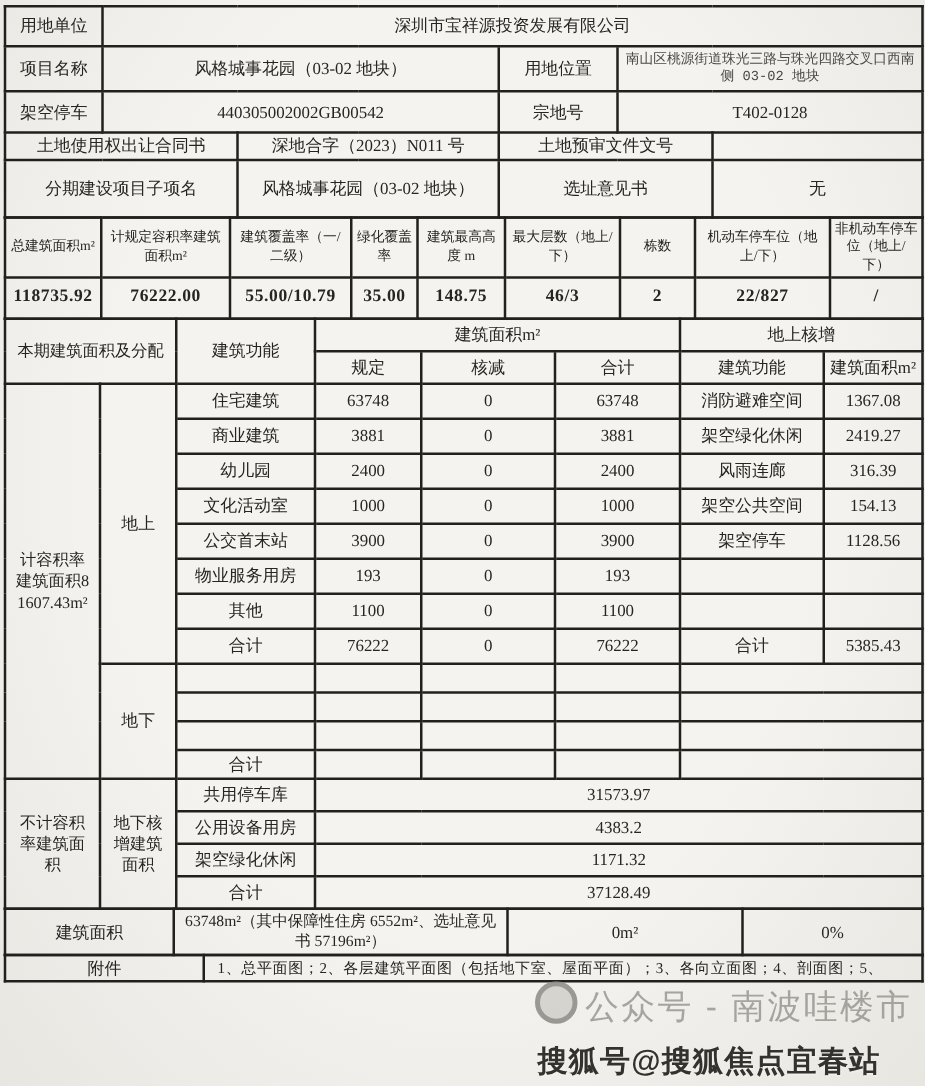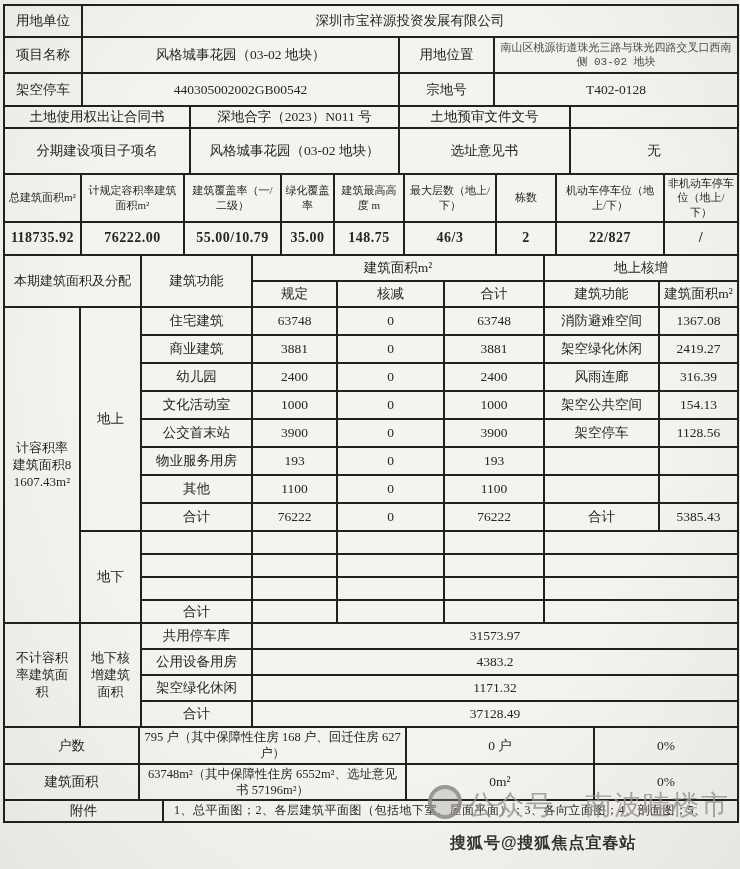--- a/index.html
+++ b/index.html
@@ -31,23 +31,23 @@
     font-size: 27px; letter-spacing: 2px; white-space: nowrap;
     color: rgba(148,145,140,0.8); pointer-events: none; text-align: right;
   }
   .wm-logo {
     position: absolute; left: 428px; top: 785px; z-index: 5;
     width: 34px; height: 34px; border-radius: 50%;
     border: 4px solid rgba(140,137,132,0.8);
     background: rgba(160,157,152,0.35); pointer-events: none;
   }
   .wm-dark {
-    position: absolute; left: 450px; top: 833px; z-index: 6;
+    position: absolute; left: 430px; top: 833px; z-index: 6;
     font-family: "Liberation Sans", sans-serif; font-weight: bold;
-    font-size: 16px; letter-spacing: 1px; white-space: nowrap;
+    font-size: 24px; letter-spacing: 1px; white-space: nowrap;
     color: #34322e; text-shadow: 0 0 2px rgba(245,243,238,0.75), 1px 1px 0 rgba(245,243,238,0.45);
     pointer-events: none;
   }
 </style>
 </head>
 <body>
 
 <div class="sheet">
 
   <table>
@@ -275,26 +275,20 @@
     </table>
 
   <table>
     <colgroup>
       <col style="width:135px">
         <col style="width:267px">
         <col style="width:188px">
         <col style="width:144px">
     </colgroup>
     <tbody>
-    <tr style="height:36px">
-      <td>户数</td>
-      <td style="font-size:12.5px">795 户（其中保障性住房 168 户、回迁住房 627 户）</td>
-      <td>0 户</td>
-      <td>0%</td>
-    </tr>
     <tr style="height:30px">
       <td>建筑面积</td>
       <td style="font-size:12.5px">63748m²（其中保障性住房 6552m²、选址意见书 57196m²）</td>
       <td>0m²</td>
       <td>0%</td>
     </tr>
   </tbody>
     </table>
 
   <table>

